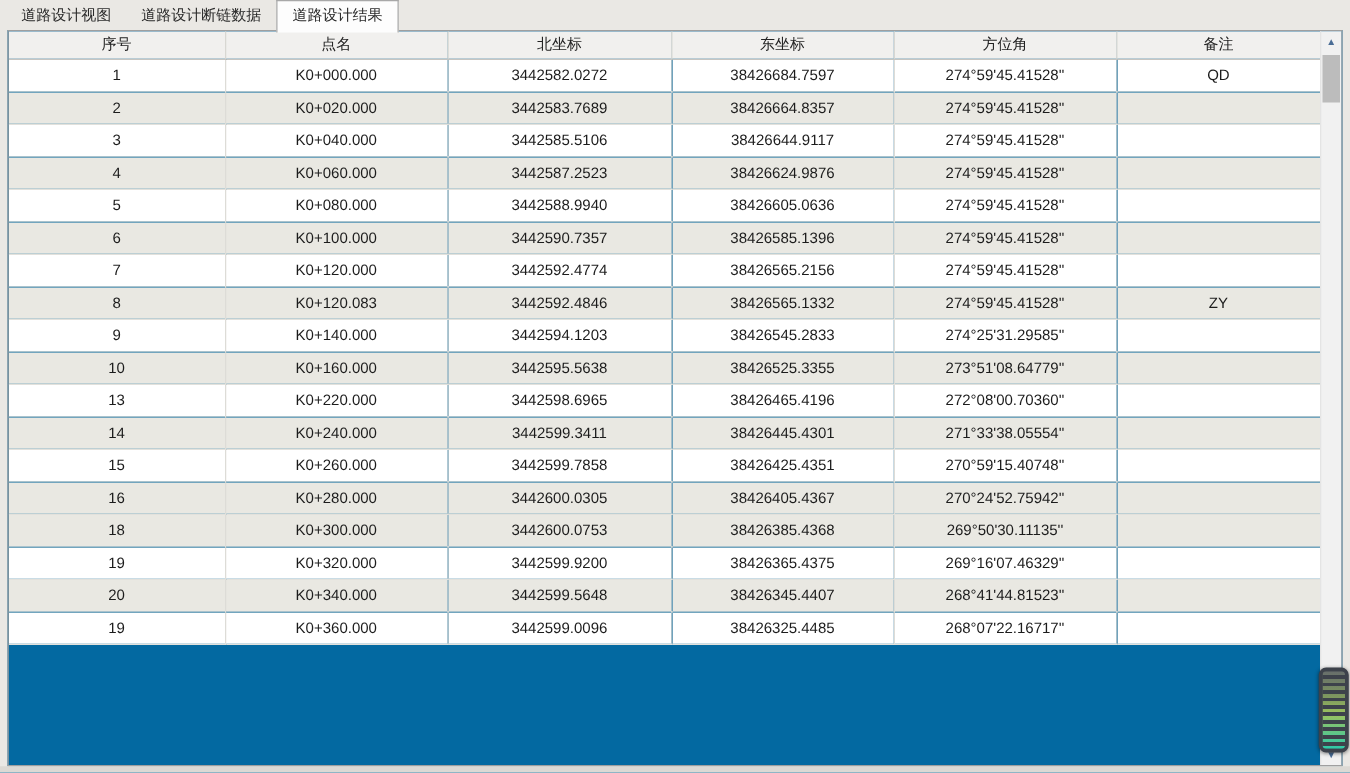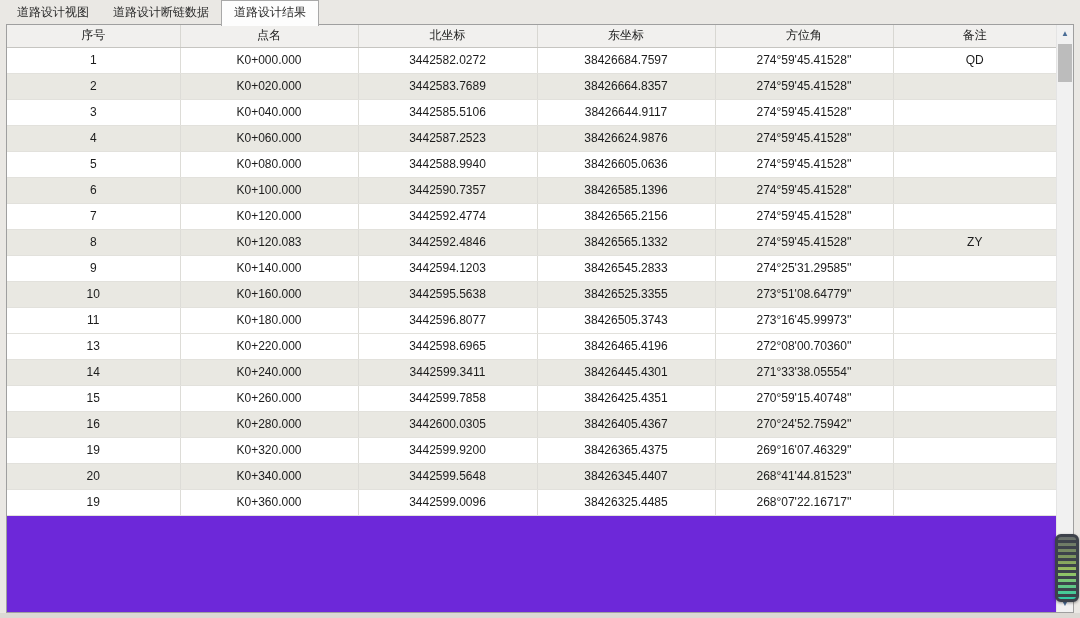--- a/index.html
+++ b/index.html
@@ -28,21 +28,21 @@
     border: 1px solid #a8a8a8;
     border-bottom: none;
     padding: 3px 12px 5px 12px;
     position: relative;
     z-index: 3;
   }
 
   
   .panel {
     position: absolute; left: 6px; top: 24px; width: 1068px; height: 589px;
-    background: #6d28d9;
+    background: #0369a1;
     border: 1px solid #9f9f9f;
   }
   .table-area {
     position: absolute; left: 0; top: 0; width: 1049px; height: 587px;
     overflow: hidden;
   }
   table { border-collapse: collapse; table-layout: fixed; width: 1049px; }
   th {
     height: 22px;
     background: #f1f0ee;
@@ -206,28 +206,20 @@
   </tr>
           <tr class="alt">
     <td>10</td>
     <td>K0+160.000</td>
     <td>3442595.5638</td>
     <td>38426525.3355</td>
     <td>273°51'08.64779''</td>
     <td></td>
   </tr>
           <tr>
-    <td>11</td>
-    <td>K0+180.000</td>
-    <td>3442596.8077</td>
-    <td>38426505.3743</td>
-    <td>273°16'45.99973''</td>
-    <td></td>
-  </tr>
-          <tr>
     <td>13</td>
     <td>K0+220.000</td>
     <td>3442598.6965</td>
     <td>38426465.4196</td>
     <td>272°08'00.70360''</td>
     <td></td>
   </tr>
           <tr class="alt">
     <td>14</td>
     <td>K0+240.000</td>
@@ -245,20 +237,28 @@
     <td></td>
   </tr>
           <tr class="alt">
     <td>16</td>
     <td>K0+280.000</td>
     <td>3442600.0305</td>
     <td>38426405.4367</td>
     <td>270°24'52.75942''</td>
     <td></td>
   </tr>
+          <tr class="alt">
+    <td>18</td>
+    <td>K0+300.000</td>
+    <td>3442600.0753</td>
+    <td>38426385.4368</td>
+    <td>269°50'30.11135''</td>
+    <td></td>
+  </tr>
           <tr>
     <td>19</td>
     <td>K0+320.000</td>
     <td>3442599.9200</td>
     <td>38426365.4375</td>
     <td>269°16'07.46329''</td>
     <td></td>
   </tr>
           <tr class="alt">
     <td>20</td>

